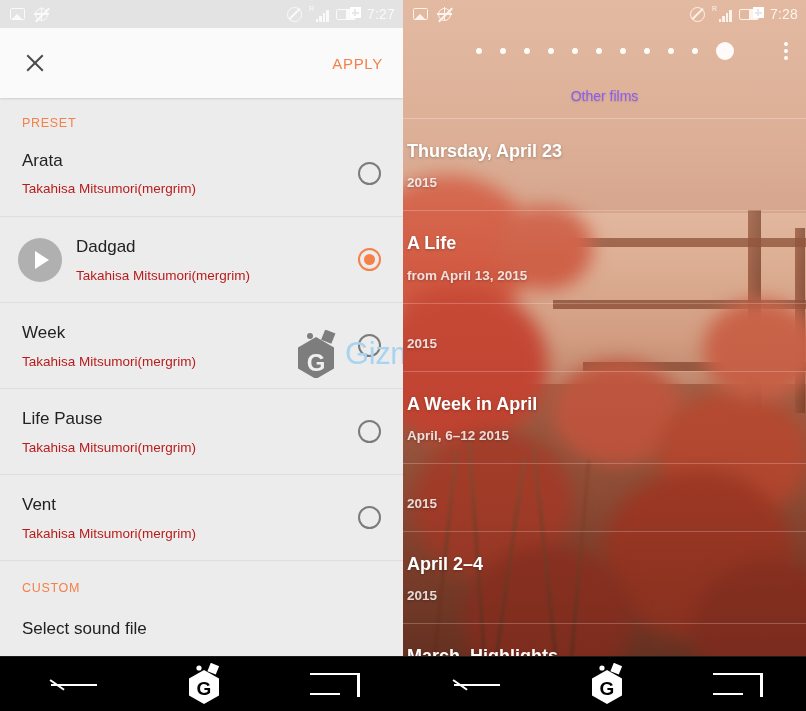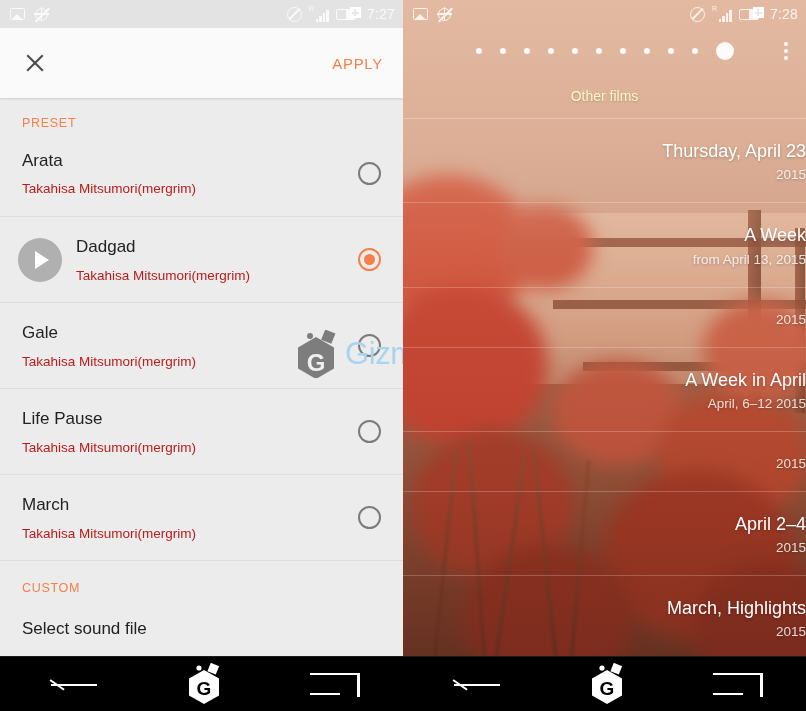--- a/index.html
+++ b/index.html
@@ -202,32 +202,33 @@
   }
   .dots { display:flex; align-items:center; gap:18px; flex:1 1 auto; justify-content:center; }
   .dots .d { width:6px; height:6px; border-radius:50%; background:#fff; opacity:.95; }
   .dots .d.active { width:18px; height:18px; }
   .overflow { position:absolute; right:18px; top:50%; transform:translateY(-50%);
     display:flex; flex-direction:column; gap:3px; cursor:pointer; }
   .overflow i { width:4px; height:4px; border-radius:50%; background:#fff; display:block; }
 
   .films-header {
     position:relative; z-index:5; text-align:center;
-    font-size:14px; color:#fef9c3; padding: 14px 0 14px 0;
+    font-size:14px; color:#8b5cf6; padding: 14px 0 14px 0;
     border-bottom: 1px solid rgba(255,255,255,.28);
     text-shadow: 0 1px 2px rgba(0,0,0,.18);
   }
   .film {
-    position:relative; z-index:5; text-align:right;
-    padding: 20px 0 20px 12px;
+    position:relative; z-index:5; text-align:left;
+    padding: 20px 0 20px 4px;
     border-bottom: 1px solid rgba(255,255,255,.22);
     text-shadow: 0 1px 3px rgba(0,0,0,.25);
+    font-weight: bold;
   }
   .film .ftitle { font-size:18px; color:#fff; line-height:1.35; }
-  .film .fsub { font-size:13.5px; color:rgba(255,255,255,.82); margin-top:4px; }
+  .film .fsub { font-size:13.5px; color:rgba(255,255,255,.82); margin-top:12px; }
 
   
 
   
   .navbar {
     position:absolute; left:0; right:0; bottom:0; height:55px;
     background:#000; z-index:10;
     display:flex; align-items:center; justify-content:space-around;
     border-top:1px solid #1b1b1b;
   }
@@ -309,37 +310,37 @@
           </span>
         <div class="texts">
           <div class="title">Dadgad</div>
           <div class="subtitle">Takahisa Mitsumori(mergrim)</div>
         </div>
         <span class="radio checked"></span>
       </div>
 
       <div class="row">
         <div class="texts">
-          <div class="title">Gale</div>
+          <div class="title">Week</div>
           <div class="subtitle">Takahisa Mitsumori(mergrim)</div>
         </div>
         <span class="radio"></span>
       </div>
 
       <div class="row">
         <div class="texts">
           <div class="title">Life Pause</div>
           <div class="subtitle">Takahisa Mitsumori(mergrim)</div>
         </div>
         <span class="radio"></span>
       </div>
 
       <div class="row">
         <div class="texts">
-          <div class="title">March</div>
+          <div class="title">Vent</div>
           <div class="subtitle">Takahisa Mitsumori(mergrim)</div>
         </div>
         <span class="radio"></span>
       </div>
 
     </div>
 
     <div class="custom-row">
       <div class="section-label" style="padding-top:4px">CUSTOM</div>
       <div class="custom-item">Select sound file</div>
@@ -456,21 +457,21 @@
         </span>
     </div>
 
     <div class="films-header">Other films</div>
 
     <div class="film">
       <div class="ftitle">Thursday, April 23</div>
       <div class="fsub">2015</div>
     </div>
     <div class="film">
-      <div class="ftitle">A Week</div>
+      <div class="ftitle">A Life</div>
       <div class="fsub">from April 13, 2015</div>
     </div>
     <div class="film">
       <div class="fsub">2015</div>
     </div>
     <div class="film">
       <div class="ftitle">A Week in April</div>
       <div class="fsub">April, 6–12 2015</div>
     </div>
     <div class="film">

